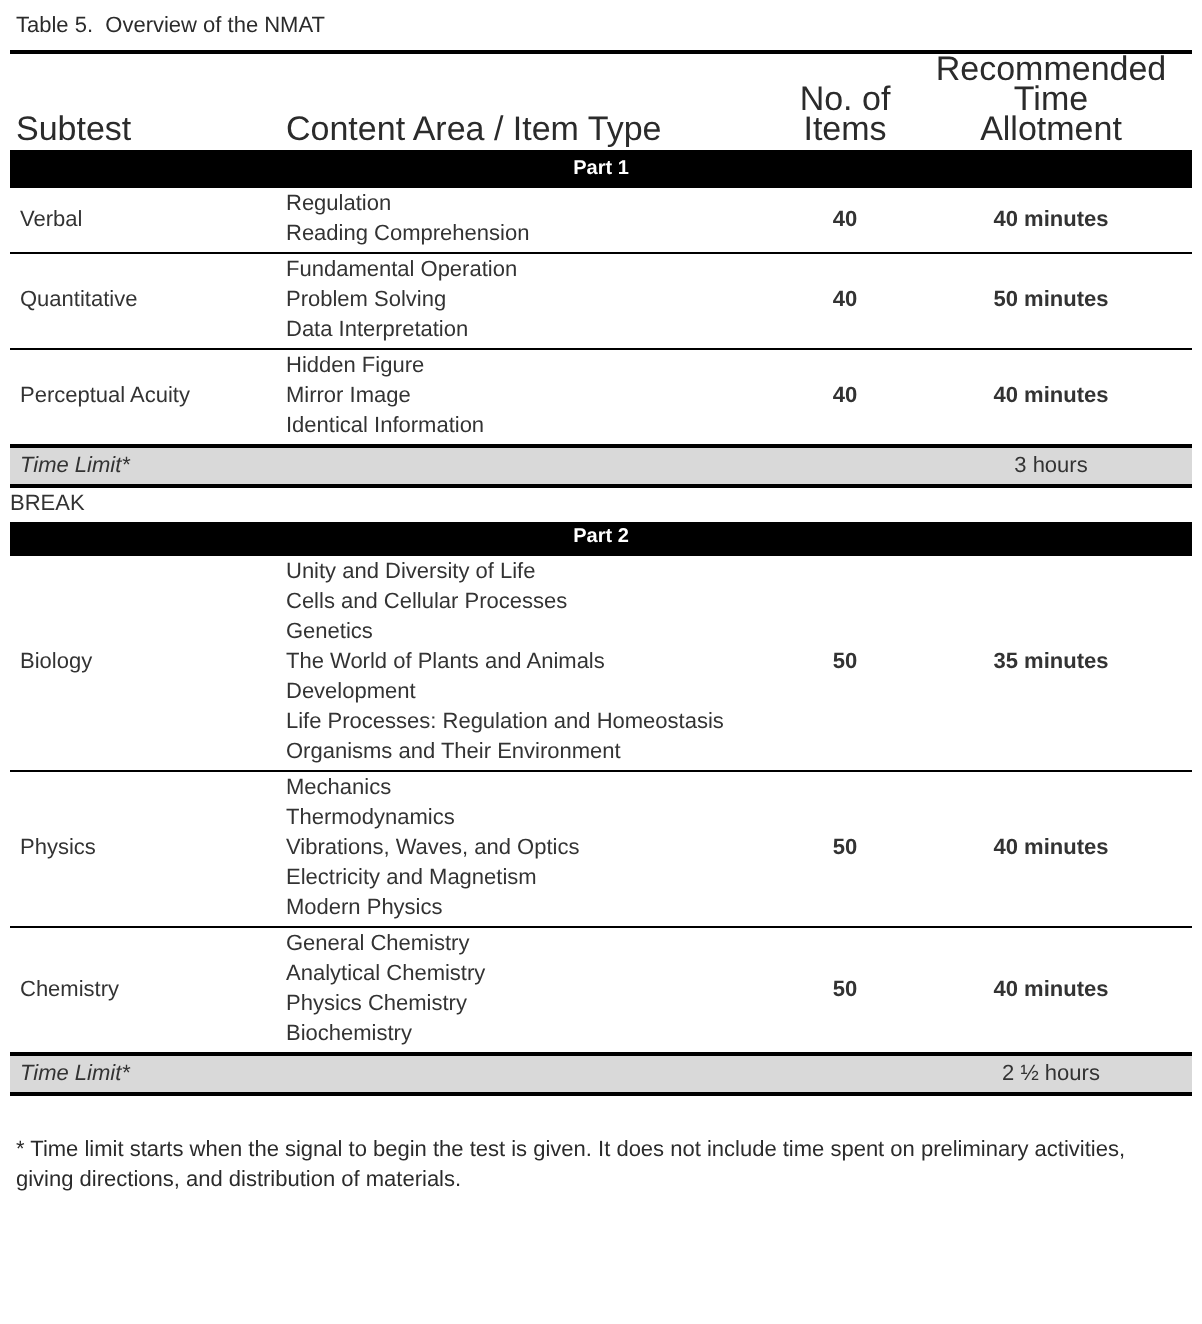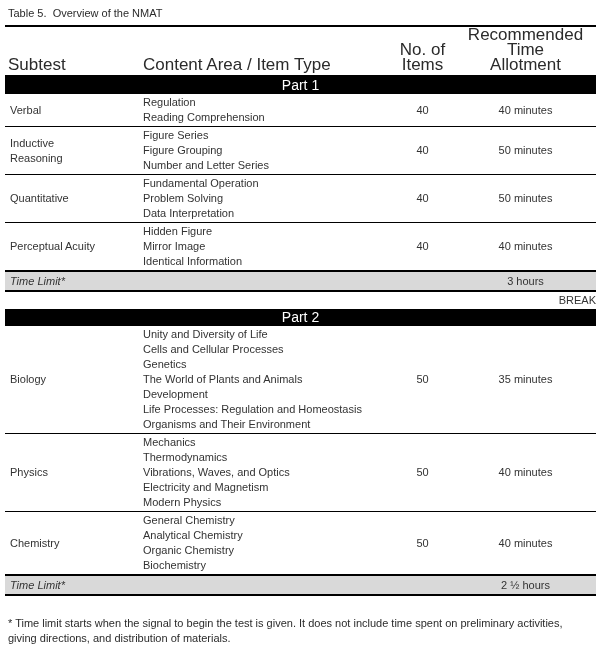--- a/index.html
+++ b/index.html
@@ -47,52 +47,52 @@
     padding: 0 0 3px 0;
     border-bottom: 2px solid var(--rule);
     color: #2b2b2b;
   }
   thead th.h1, thead th.h2 { text-align: left; vertical-align: bottom; padding-left: 3px; margin-top: 44px; }
   thead th.h3, thead th.h4 { text-align: center; vertical-align: bottom; }
 
   tr.part-bar td {
     background: var(--bar-bg);
     color: var(--bar-text);
-    font-weight: normal;
+    font-weight: bold;
     text-align: center;
-    font-size: 14px;
+    font-size: 10px;
     line-height: 16px;
     padding: 0;
   }
 
   tr.data-row td {
     border-top: 1.5px solid var(--rule);
     vertical-align: middle;
     padding: 1px 0;
     line-height: 15px;
   }
   tr.data-row td.cell-subtest { padding-left: 5px; }
   .subtest-text { max-width: 92px; }
   tr.data-row td.cell-content { padding-left: 3px; }
   .content-line { line-height: 15px; }
   tr.data-row td.cell-items,
-  tr.data-row td.cell-time { text-align: center; }
+  tr.data-row td.cell-time { text-align: center; font-weight: bold; }
 
   tr.time-limit-row td {
     background: var(--gray-row-bg);
     border-top: 2px solid var(--rule);
     border-bottom: 2px solid var(--rule);
     line-height: 16px;
     padding: 1px 13px;
   }
   tr.time-limit-row td.tl-label { font-style: italic; padding-left: 5px; }
   tr.time-limit-row td.tl-value { text-align: center; }
 
   tr.break-row td {
-    text-align: right;
+    text-align: left;
     line-height: 15px;
     padding: 1px 0;
     border: none;
   }
 
   .footnote {
     margin: 20px 0 0 0;
     padding-left: 3px;
     width: 585px;
     font-size: 11px;
@@ -139,32 +139,20 @@
             <div class="subtest-text">Verbal</div>
           </td>
         <td class="cell-content">
           <div class="content-line">Regulation</div>
           <div class="content-line">Reading Comprehension</div>
         </td>
         <td class="cell-items">40</td>
         <td class="cell-time">40 minutes</td>
       </tr>
 
-      <tr class="data-row">
-        <td class="cell-subtest">
-            <div class="subtest-text">Inductive Reasoning</div>
-          </td>
-        <td class="cell-content">
-          <div class="content-line">Figure Series</div>
-          <div class="content-line">Figure Grouping</div>
-          <div class="content-line">Number and Letter Series</div>
-        </td>
-        <td class="cell-items">40</td>
-        <td class="cell-time">50 minutes</td>
-      </tr>
 
       <tr class="data-row">
         <td class="cell-subtest">
             <div class="subtest-text">Quantitative</div>
           </td>
         <td class="cell-content">
           <div class="content-line">Fundamental Operation</div>
           <div class="content-line">Problem Solving</div>
           <div class="content-line">Data Interpretation</div>
         </td>
@@ -231,21 +219,21 @@
       </tr>
 
 
       <tr class="data-row">
         <td class="cell-subtest">
             <div class="subtest-text">Chemistry</div>
           </td>
         <td class="cell-content">
           <div class="content-line">General Chemistry</div>
           <div class="content-line">Analytical Chemistry</div>
-          <div class="content-line">Organic Chemistry</div>
+          <div class="content-line">Physics Chemistry</div>
           <div class="content-line">Biochemistry</div>
         </td>
         <td class="cell-items">50</td>
         <td class="cell-time">40 minutes</td>
       </tr>
 
       <tr class="time-limit-row">
         <td colspan="3" class="tl-label">Time Limit*</td>
         <td class="tl-value">2 ½ hours</td>
       </tr>

